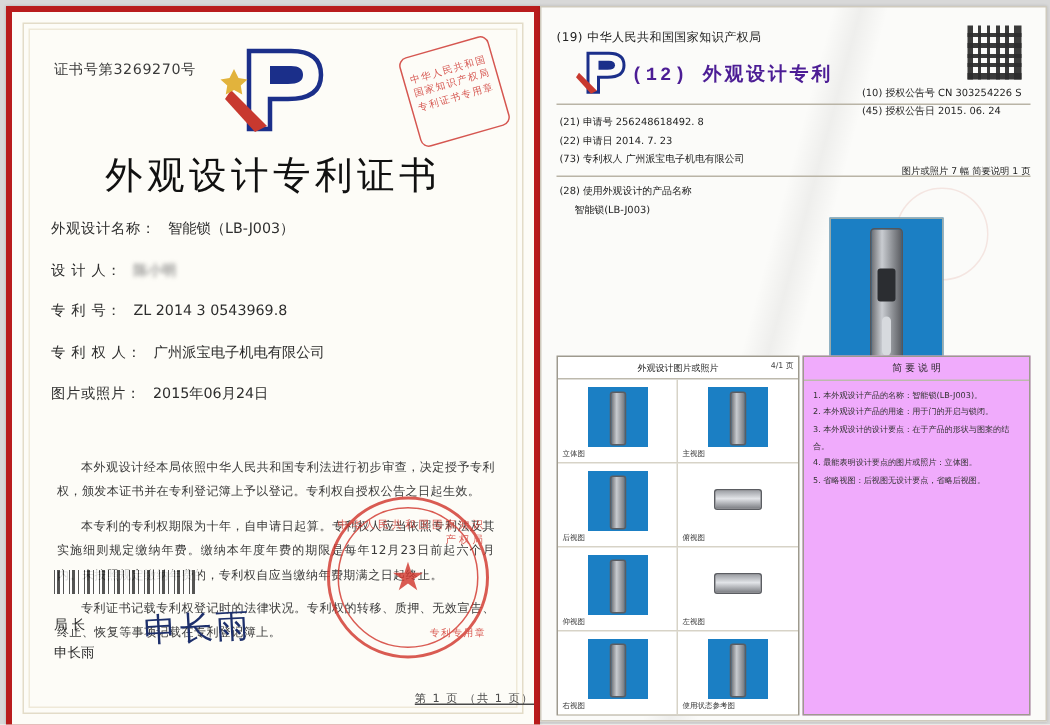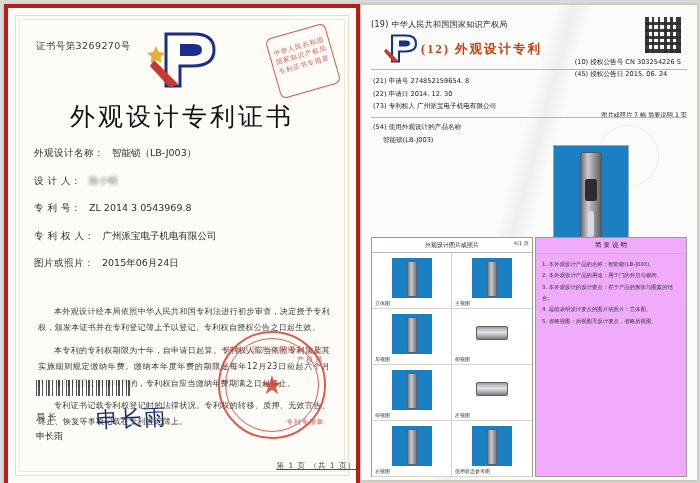--- a/index.html
+++ b/index.html
@@ -115,22 +115,22 @@
     box-shadow:0 0 2px rgba(0,0,0,.15);
     overflow:hidden;
   }
   .doc-head{position:absolute;left:10px;top:10px;right:10px;height:52px;}
   .doc-office{
     position:absolute;left:0;top:4px;font-size:8px;color:#222;letter-spacing:.3px;
   }
   .doc-emblem{position:absolute;left:6px;top:16px;width:48px;height:34px;}
   .doc-title{
     position:absolute;left:50px;top:26px;font-size:12.5px;font-weight:bold;
-    color:#c2410c;letter-spacing:2px;
-    font-family:Liberation Serif, serif;
+    color:#4c1d95;letter-spacing:2px;
+    font-family:Liberation Mono, monospace;
   }
   .qr{
     position:absolute;right:6px;top:2px;width:36px;height:36px;
     background:
       linear-gradient(90deg,#111 0 4px,transparent 4px 7px,#111 7px 9px,transparent 9px 13px,#111 13px 15px,transparent 15px 19px,#111 19px 22px,transparent 22px 25px,#111 25px 28px,transparent 28px 31px,#111 31px 36px),
       linear-gradient(0deg,#111 0 4px,transparent 4px 8px,#111 8px 11px,transparent 11px 14px,#111 14px 17px,transparent 17px 21px,#111 21px 24px,transparent 24px 28px,#111 28px 31px,transparent 31px 36px);
     background-blend-mode:multiply;
     opacity:.82;
   }
   .doc-meta{
@@ -297,31 +297,31 @@
       <div class="qr"></div>
       <div class="doc-meta" style="top:42px;right:6px;">
         <div>(10) 授权公告号  CN 303254226 S</div>
         <div>(45) 授权公告日  2015. 06. 24</div>
       </div>
     </div>
 
     <div class="hr-line" style="top:64px;"></div>
 
     <div class="meta2">
-      <div>(21) 申请号   274852159654. 8</div>
-      <div>(22) 申请日   2014. 12. 30</div>
+      <div>(21) 申请号   256248618492. 8</div>
+      <div>(22) 申请日   2014. 7. 23</div>
       <div>(73) 专利权人  广州派宝电子机电有限公司</div>
     </div>
 
     <div class="meta-right">图片或照片 7 幅    简要说明 1 页</div>
 
     <div class="hr-line" style="top:112px;"></div>
 
     <div class="sec34">
-      <div>(54) 使用外观设计的产品名称</div>
+      <div>(28) 使用外观设计的产品名称</div>
       <div style="padding-left:10px;">智能锁(LB-J003)</div>
     </div>
 
     <div class="watermark"></div>
 
     <div class="photo-main">
       <div class="lock-body">
         <div class="lock-kp"></div>
         <div class="lock-handle"></div>
       </div>

